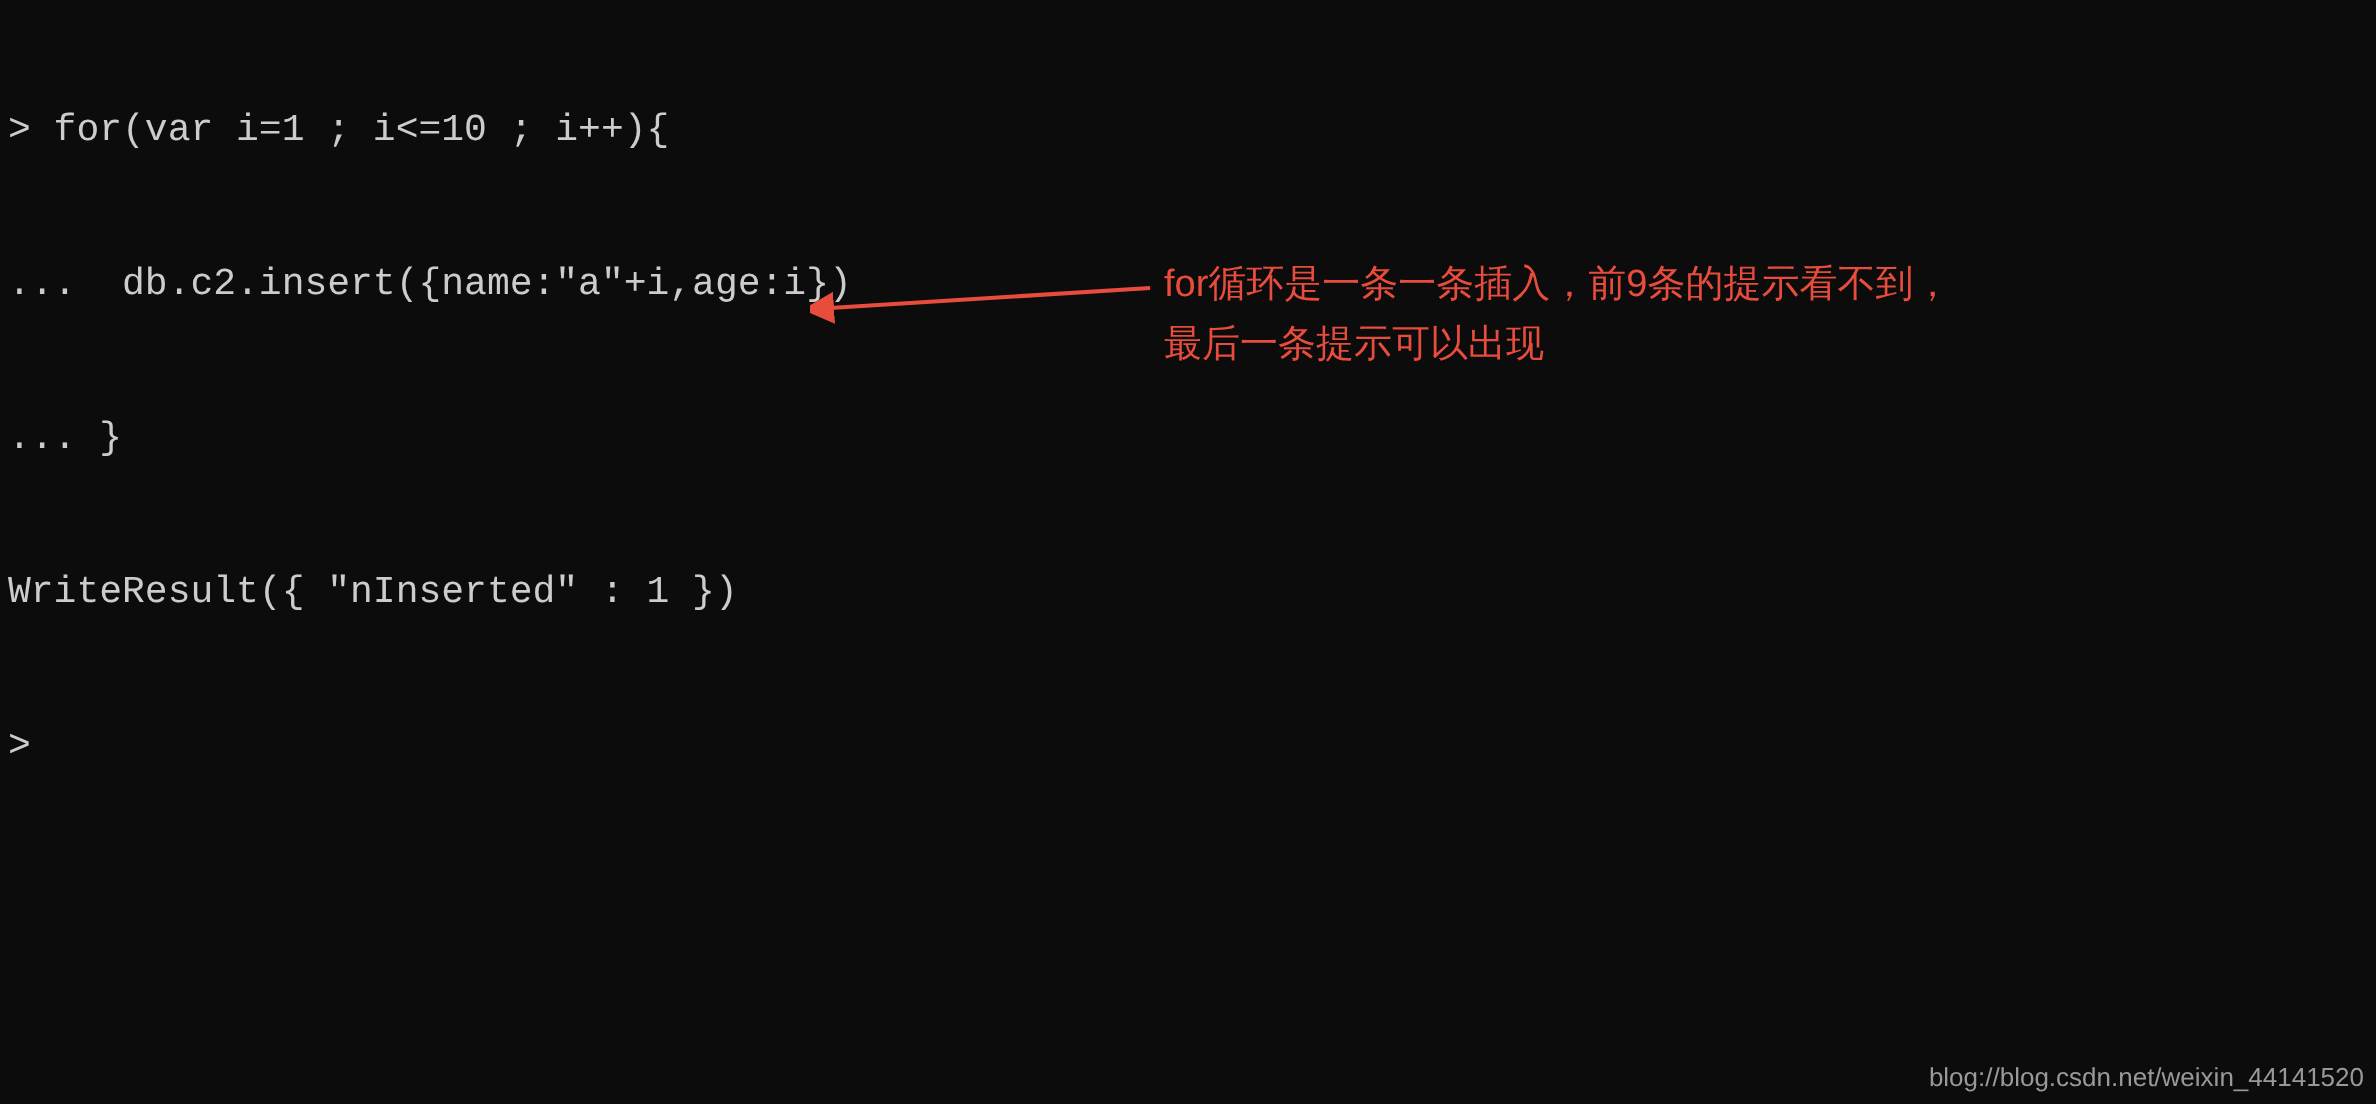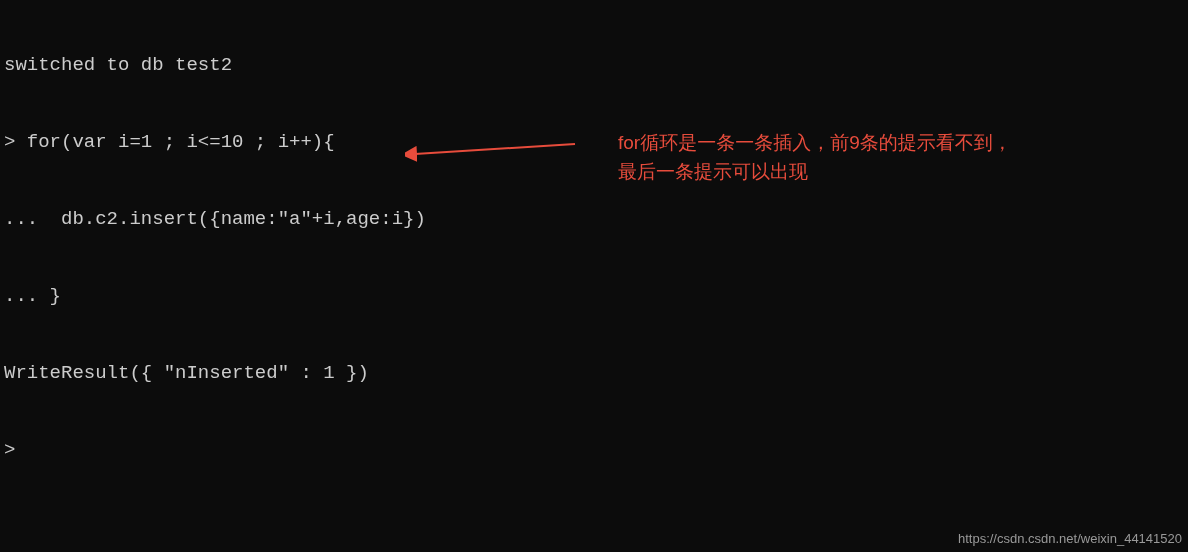--- a/index.html
+++ b/index.html
@@ -25,21 +25,20 @@
     .line {
       display: block;
     }
     .annotation {
       position: absolute;
       color: #e74c3c;
       font-family: 'Microsoft YaHei', 'SimHei', sans-serif;
       font-size: 19px;
       line-height: 1.6;
       font-weight: 500;
-      margin-left: 36px;
     }
     .annotation-text1 {
       top: 128px;
       left: 582px;
     }
     .annotation-text2 {
       top: 158px;
       left: 582px;
       font-family: Liberation Mono, monospace;
     }
@@ -60,21 +59,20 @@
       right: 6px;
       color: #999999;
       font-family: Arial, sans-serif;
       font-size: 13px;
     }
   </style>
 </head>
 <body>
 
 <div class="terminal">
-  <span class="line">switched to db test2</span>
   <span class="line">&gt; for(var i=1 ; i&lt;=10 ; i++){</span>
   <span class="line">...  db.c2.insert({name:"a"+i,age:i})</span>
   <span class="line">... }</span>
   <span class="line">WriteResult({ "nInserted" : 1 })</span>
   <span class="line">&gt;</span>
   
   
   
   
   
@@ -94,13 +92,13 @@
         <polygon points="0 0, 8 4, 0 8" fill="#e74c3c"></polygon>
       </marker>
     </defs>
     <line x1="170" y1="12" x2="10" y2="22" stroke="#e74c3c" stroke-width="2" marker-end="url(#arrowhead)"></line>
   </svg>
 </div>
 
 <div class="annotation annotation-text1">for循环是一条一条插入，前9条的提示看不到，</div>
 <div class="annotation annotation-text2">最后一条提示可以出现</div>
 
-<div class="watermark">https://csdn.csdn.net/weixin_44141520</div>
+<div class="watermark">blog://blog.csdn.net/weixin_44141520</div>
 
 </body></html>

